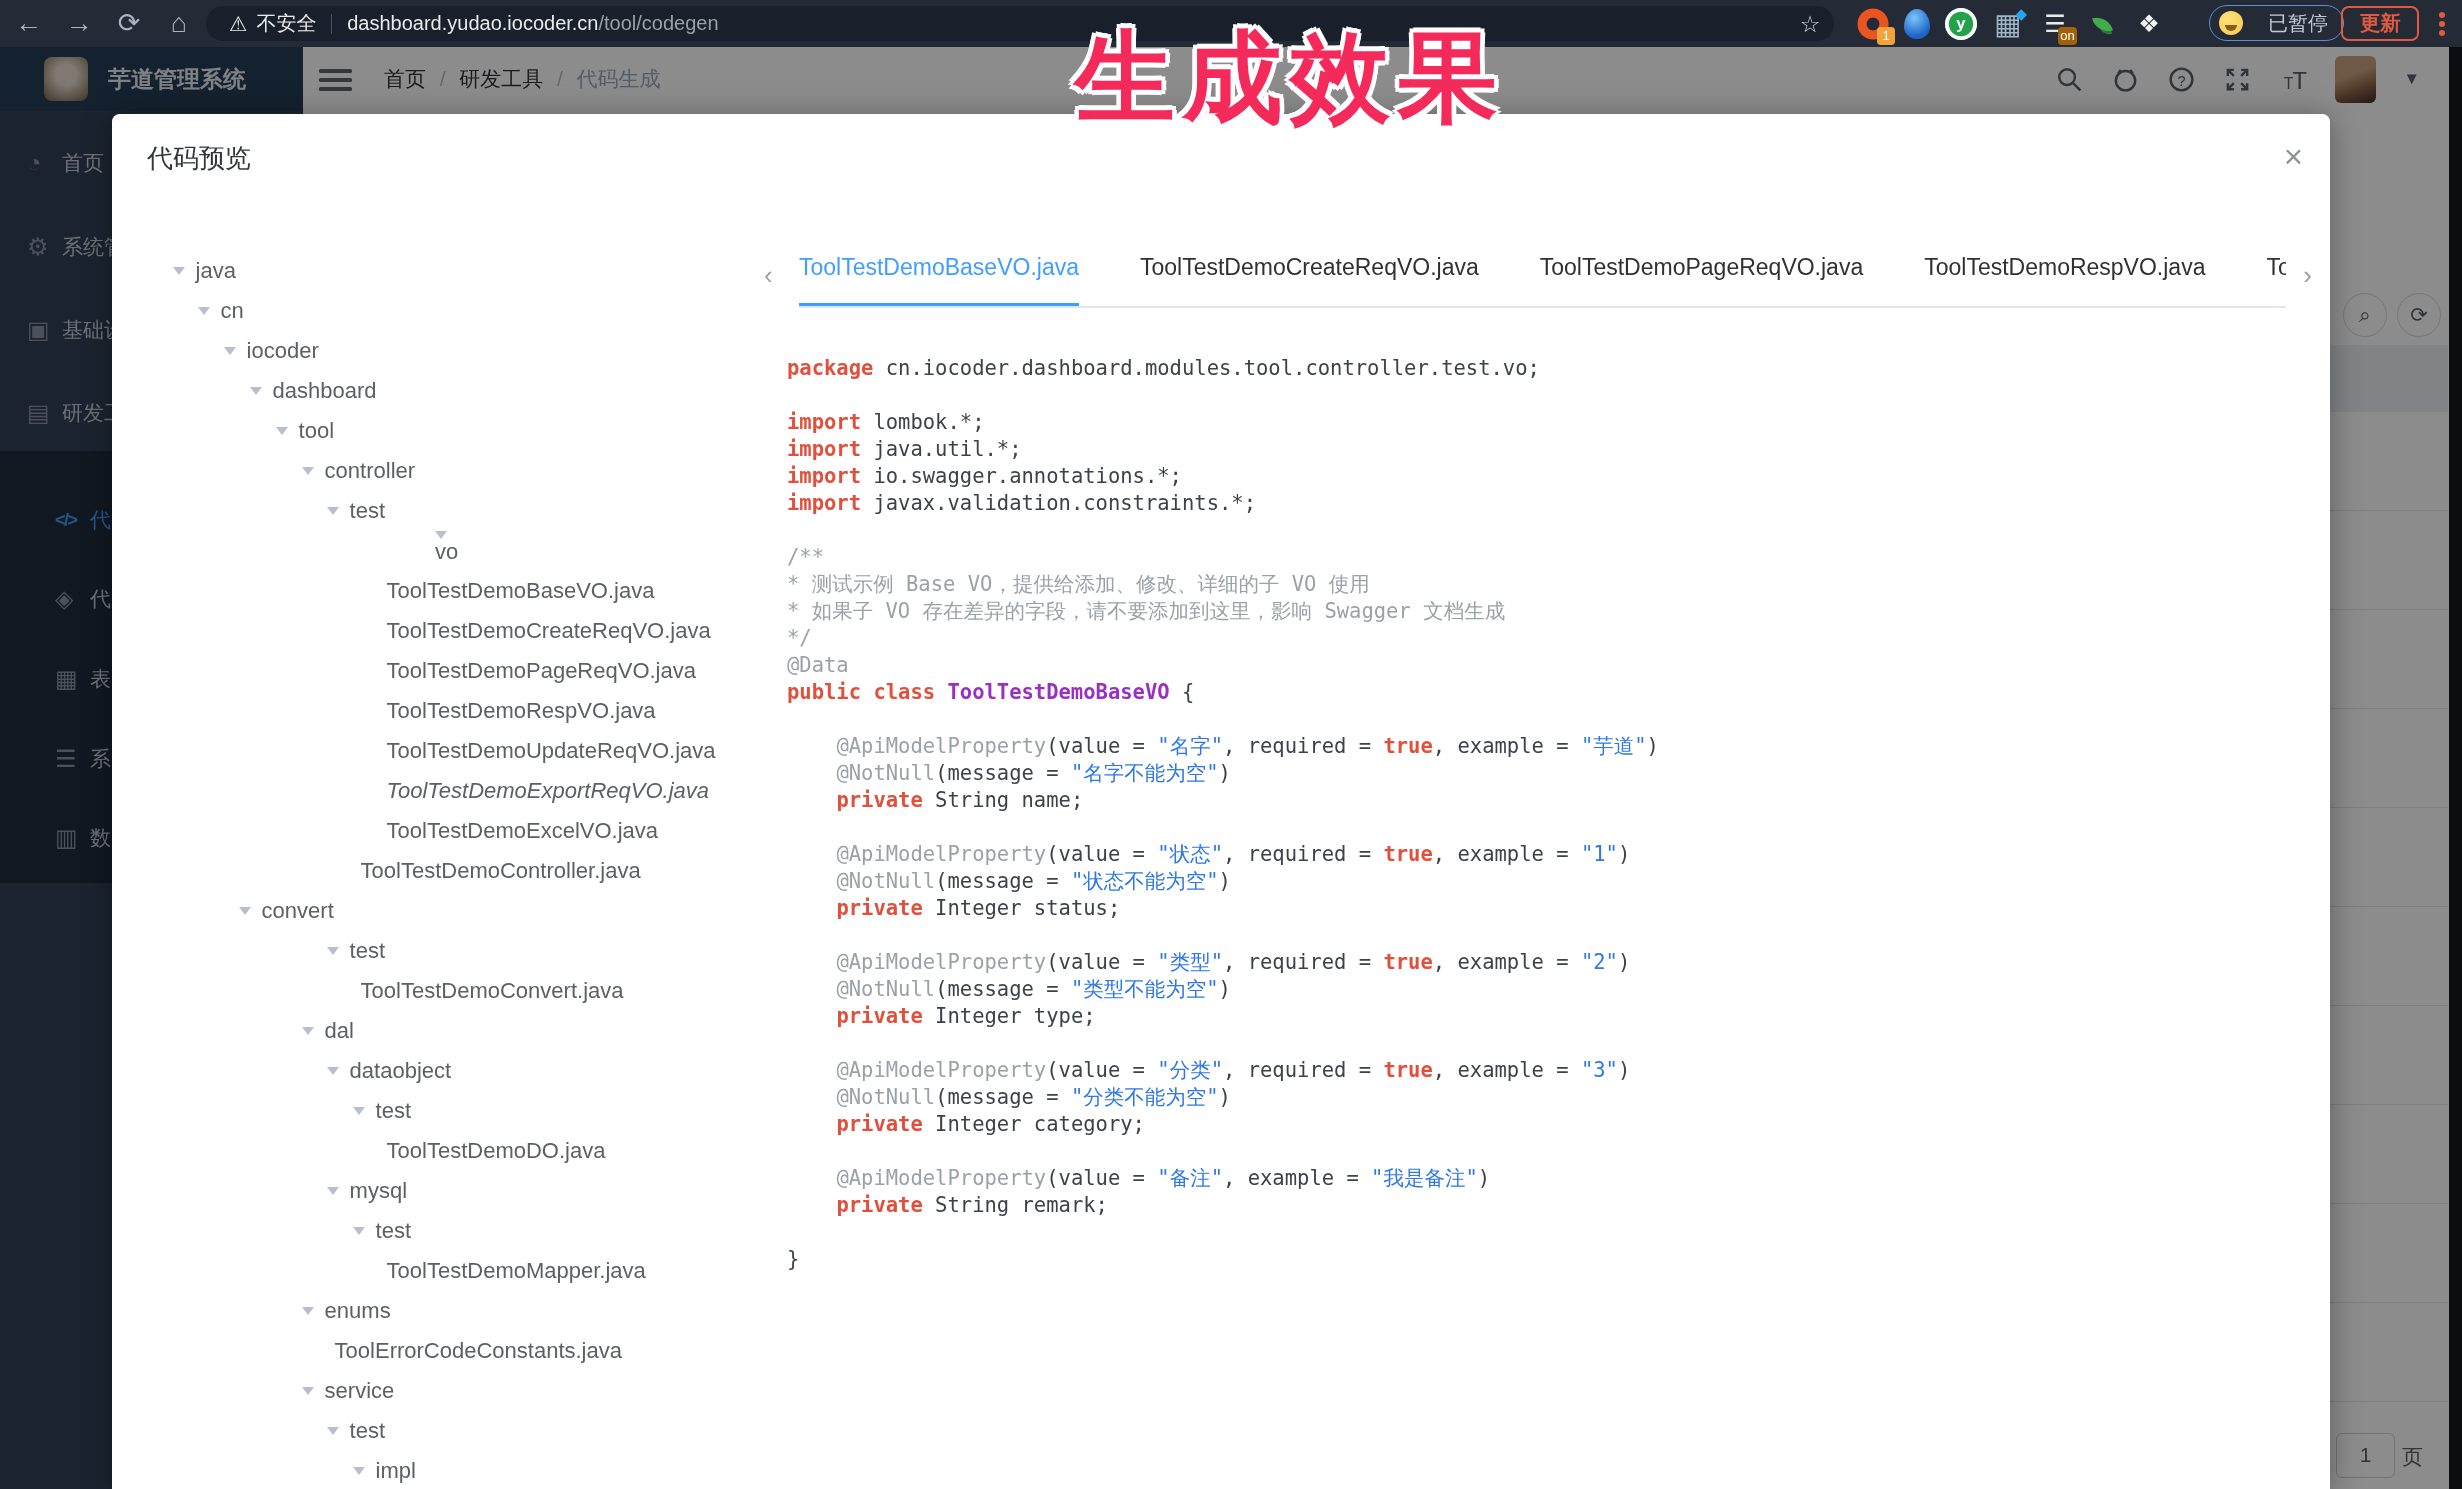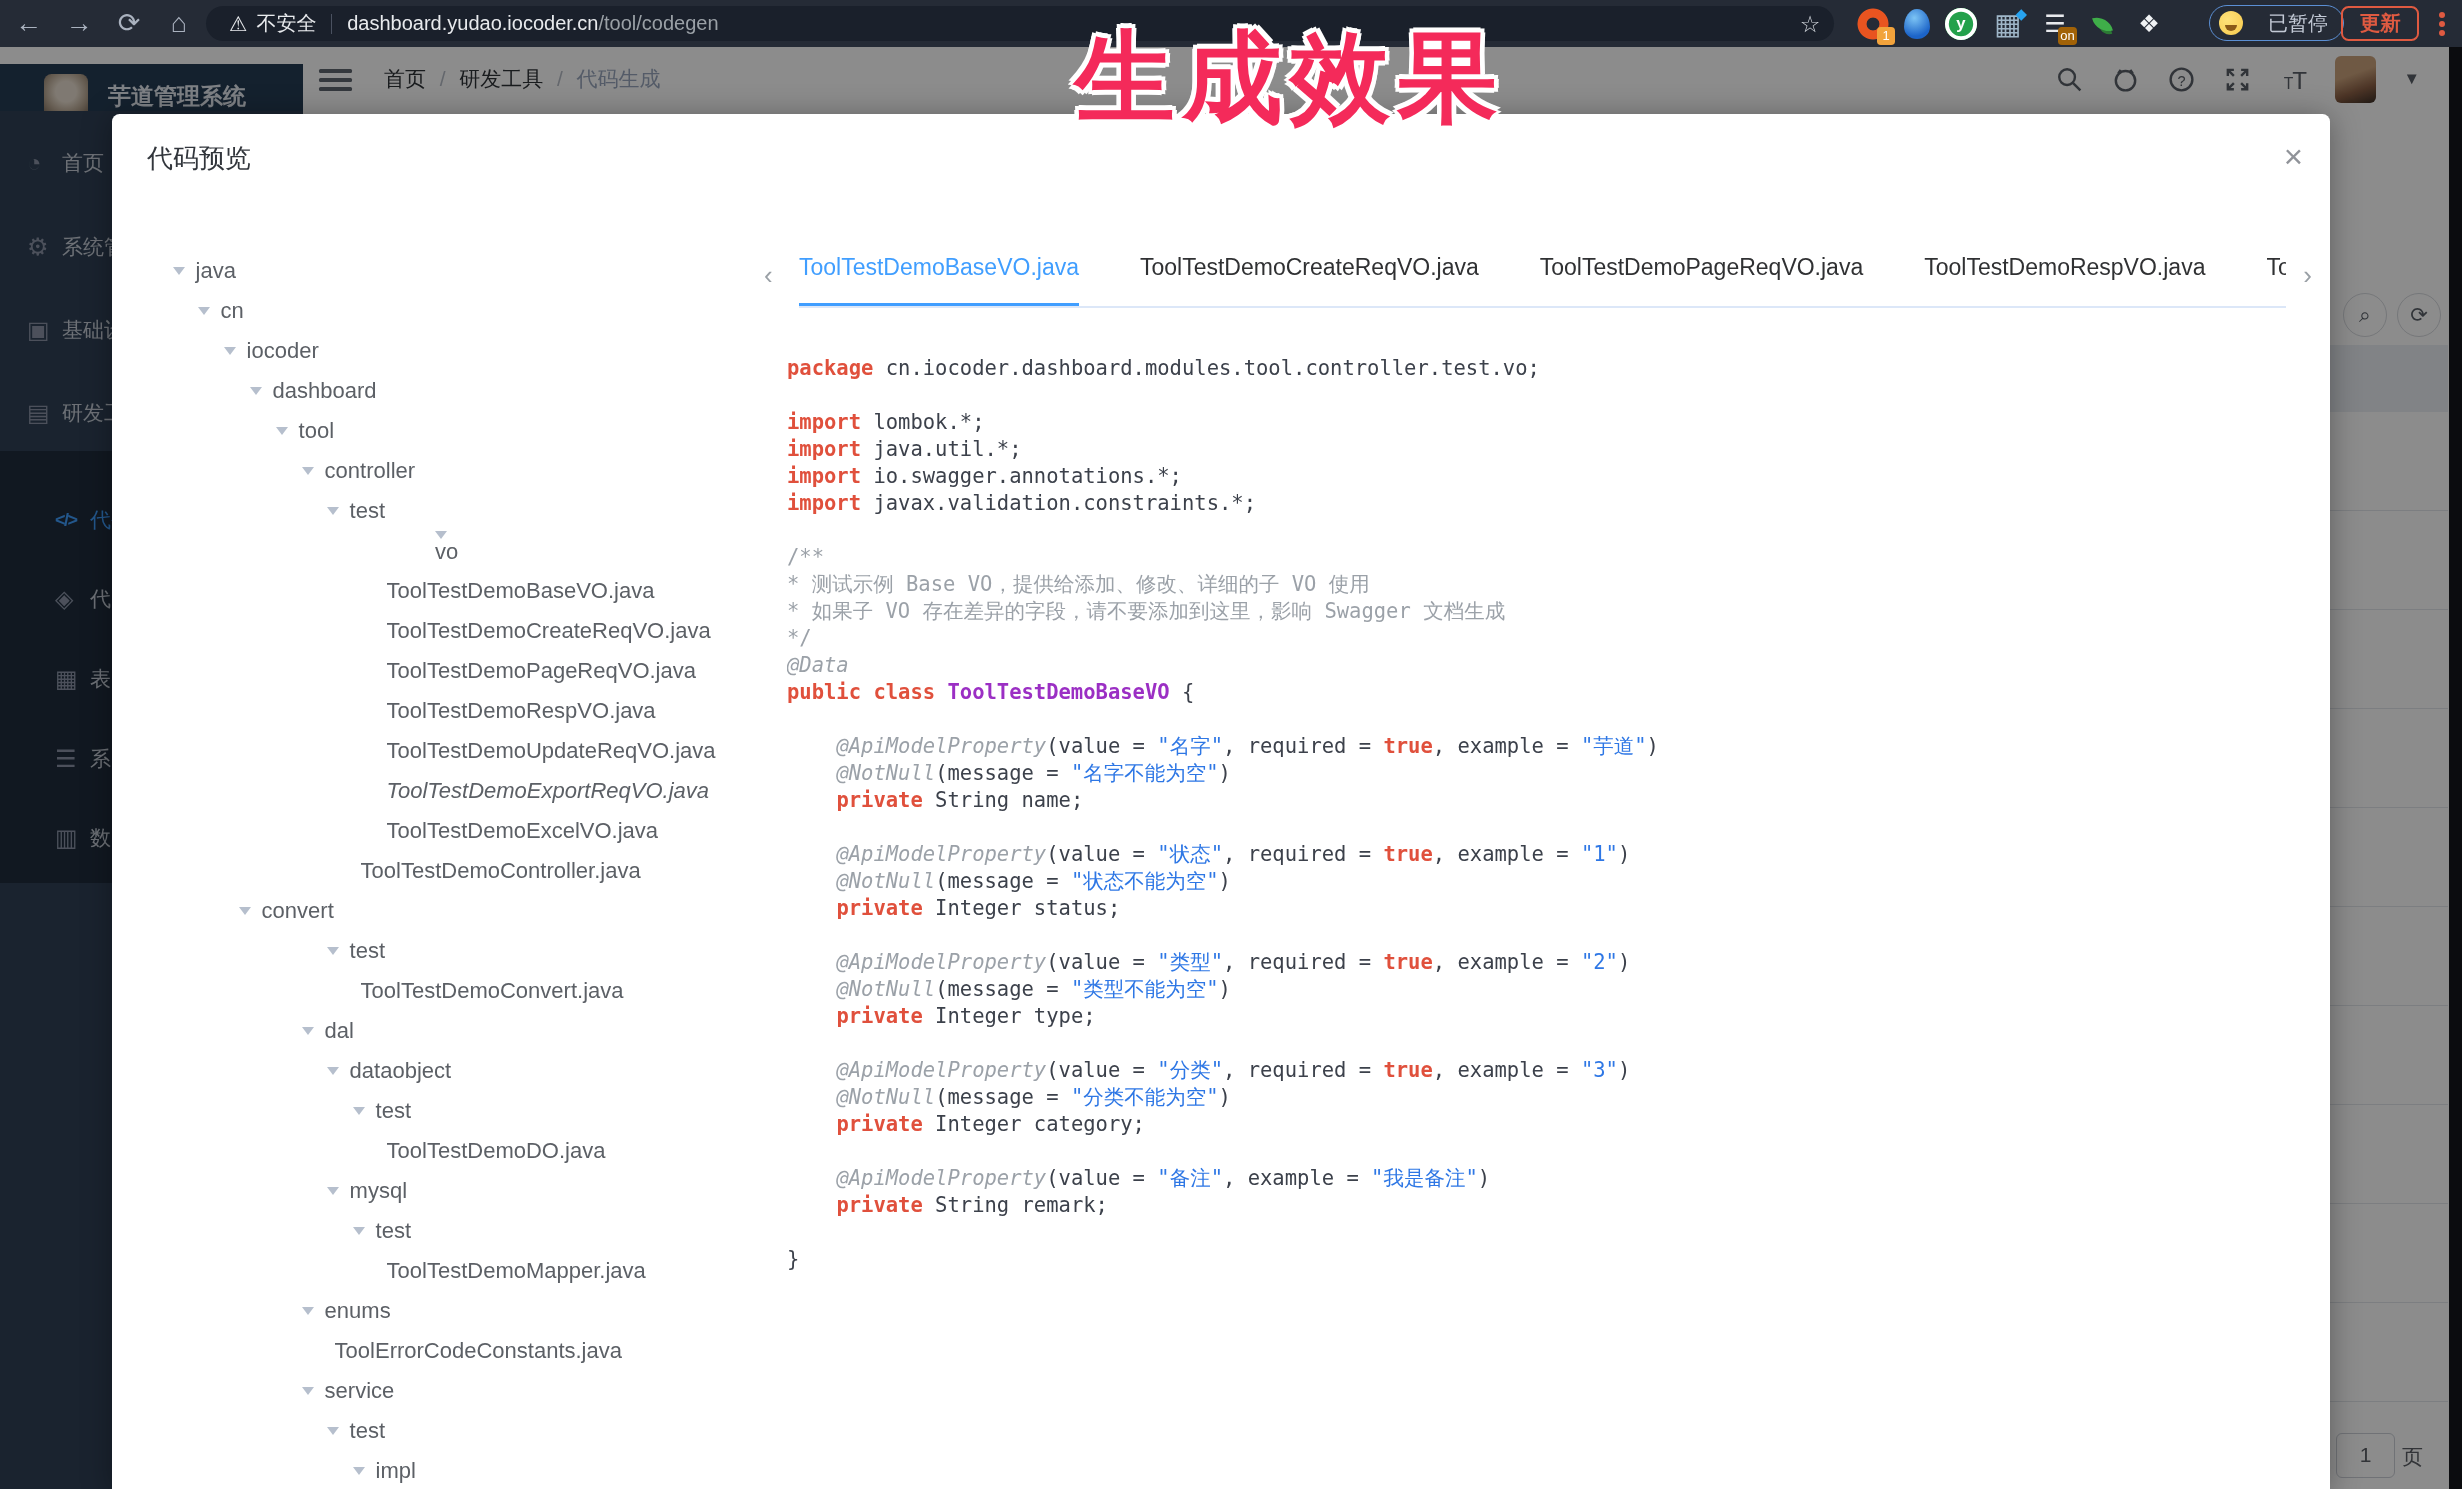--- a/index.html
+++ b/index.html
@@ -35,21 +35,21 @@
   .face { width:24px; height:24px; border-radius:50%; background:radial-gradient(circle at 35% 35%, #ffe27a, #f6c94c); position:relative; }
   .face::after { content:""; position:absolute; left:6px; top:13.7px; width:12px; height:6px; border-radius:0 0 12px 12px; background:#8a5a18; }
   .paused-txt { color:#c3cad6; font-size:20px;margin-left:16px; }
   .update-btn { position:absolute; left:2341px; top:6px; height:35px; border:2.3px solid #df5a41; border-radius:7.6px; color:#df5a41; font-size:20.5px; font-weight:bold; line-height:30px; padding:0 16.7px; }
   .kebab { position:absolute; left:2438px; top:9px; width:7.6px; }
   .kebab i { display:block; width:6px; height:6px; border-radius:50%; background:#df5a41; margin:3px auto; }
 
   
   .page-bg { position:absolute; left:0; top:47px; width:2462px; height:1443px; background:#fff; }
   .app-header { position:absolute; left:0; top:47px; width:2462px; height:64px; background:#fff; }
-  .logo-block { position:absolute; left:0; top:0; width:303px; height:64px; background:#263c55; display:flex; align-items:center;margin-top:17px; }
+  .logo-block { position:absolute; left:0; top:0; width:303px; height:64px; background:#263c55; display:flex; align-items:center; }
   .logo-avatar { width:44px; height:44px; margin-left:44px; border-radius:7.6px; background:radial-gradient(circle at 50% 40%, #e8ddcf 0 30%, #b9a894 60%, #6d5c4c); }
   .logo-title { color:#e6ecf2; font-size:23px; font-weight:bold; margin-left:20px; white-space:nowrap; }
   .fold-icon { position:absolute; left:319px; top:16.7px; width:33px; }
   .fold-icon i { display:block; height:3.8px; background:#5f6670; margin:5.3px 0; border-radius:1.5px; }
   .breadcrumb { position:absolute; left:384px; top:0; height:64px; display:flex; align-items:center; gap:13.7px; font-size:21px; }
   .bc-item { color:#2f3338; }
   .bc-item.cur { color:#9aa7bd; }
   .bc-sep { color:#b6bcc6; }
   .hdr-right { position:absolute; right:42px; top:0; height:64px; display:flex; align-items:center; gap:27px; }
   .hico { width:29px; height:29px; color:#5a6068; }
@@ -98,21 +98,21 @@
   .tabs-wrap::after { content:""; position:absolute; left:0; right:0; bottom:0px; height:2.3px; background:#dce7f8; }
   .tab { flex:0 0 auto; font-size:23px; color:#303133; padding:10.6px 0 0 0; height:63px; border-bottom:3.8px solid transparent; position:relative; z-index:2; }
   .tab.active { color:#409eff; border-bottom-color:#409eff; }
 
   
   .code-panel { position:absolute; left:675px; top:241px; right:23px; bottom:0; overflow:hidden;
     font-family:"DejaVu Sans Mono","Liberation Mono",monospace; font-size:20.5px; }
   .code-line { height:27px; line-height:27px; white-space:pre; }
   .c-kw  { color:#e0503c; font-weight:bold; }
   .c-str { color:#2e77e5; }
-  .c-ann { color:#9ba1a8;font-style:italic; }
+  .c-ann { color:#9ba1a8; }
   .c-cmt { color:#9ba1a8; }
   .c-cls { color:#9b2fc4; font-weight:bold; }
   .c-pl  { color:#3c414b; }
 
   
   .annotation { position:absolute; left:1017px; top:12px; width:546px; text-align:center; z-index:500;
     font-size:100px; font-weight:bold; letter-spacing:7.6px; color:#f42a5a;
     text-shadow:-3.8px -3.8px 0 #fff, 3.8px -3.8px 0 #fff, -3.8px 3.8px 0 #fff, 3.8px 3.8px 0 #fff, 0 -4.6px 0 #fff, 0 4.6px 0 #fff, -4.6px 0 0 #fff, 4.6px 0 0 #fff;
     white-space:nowrap; }
 </style>

